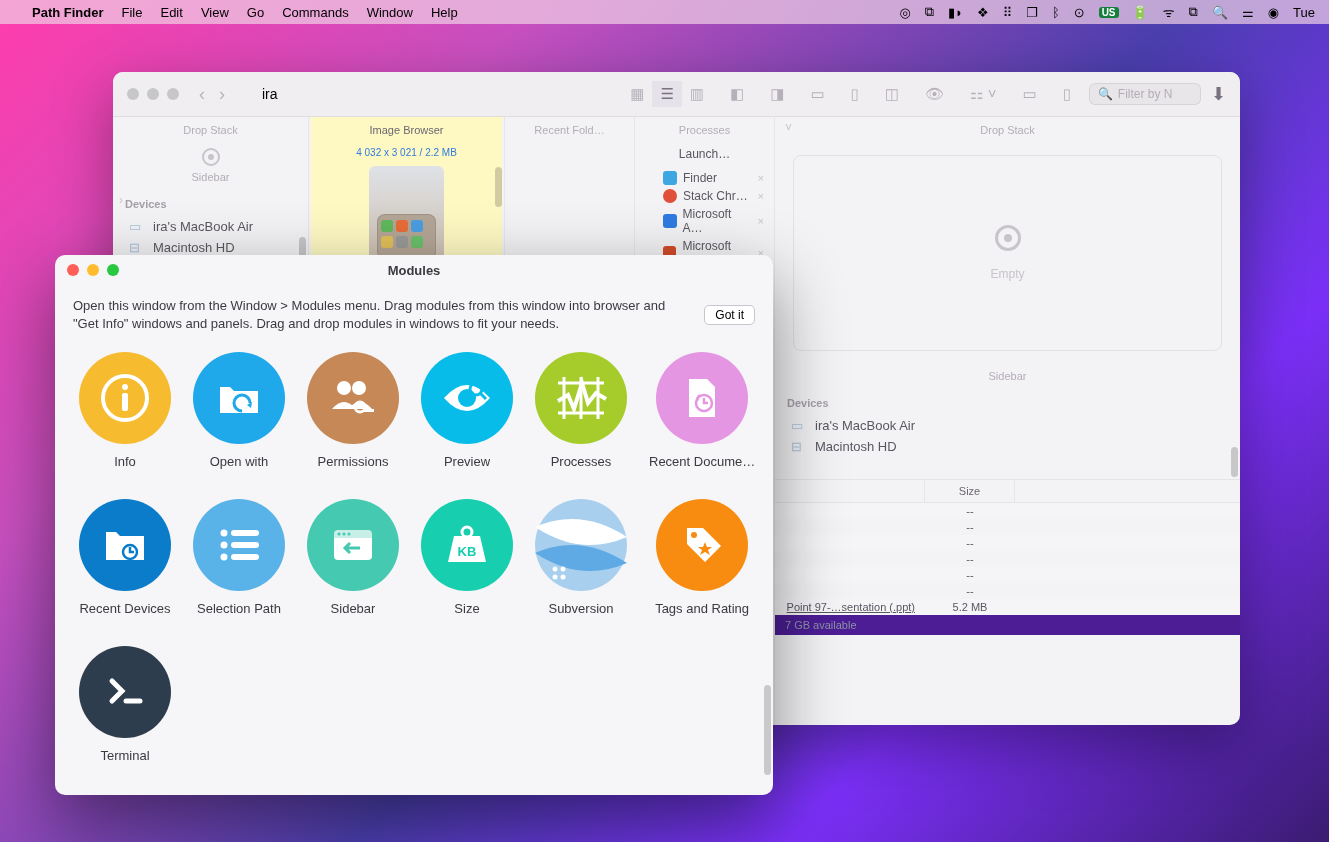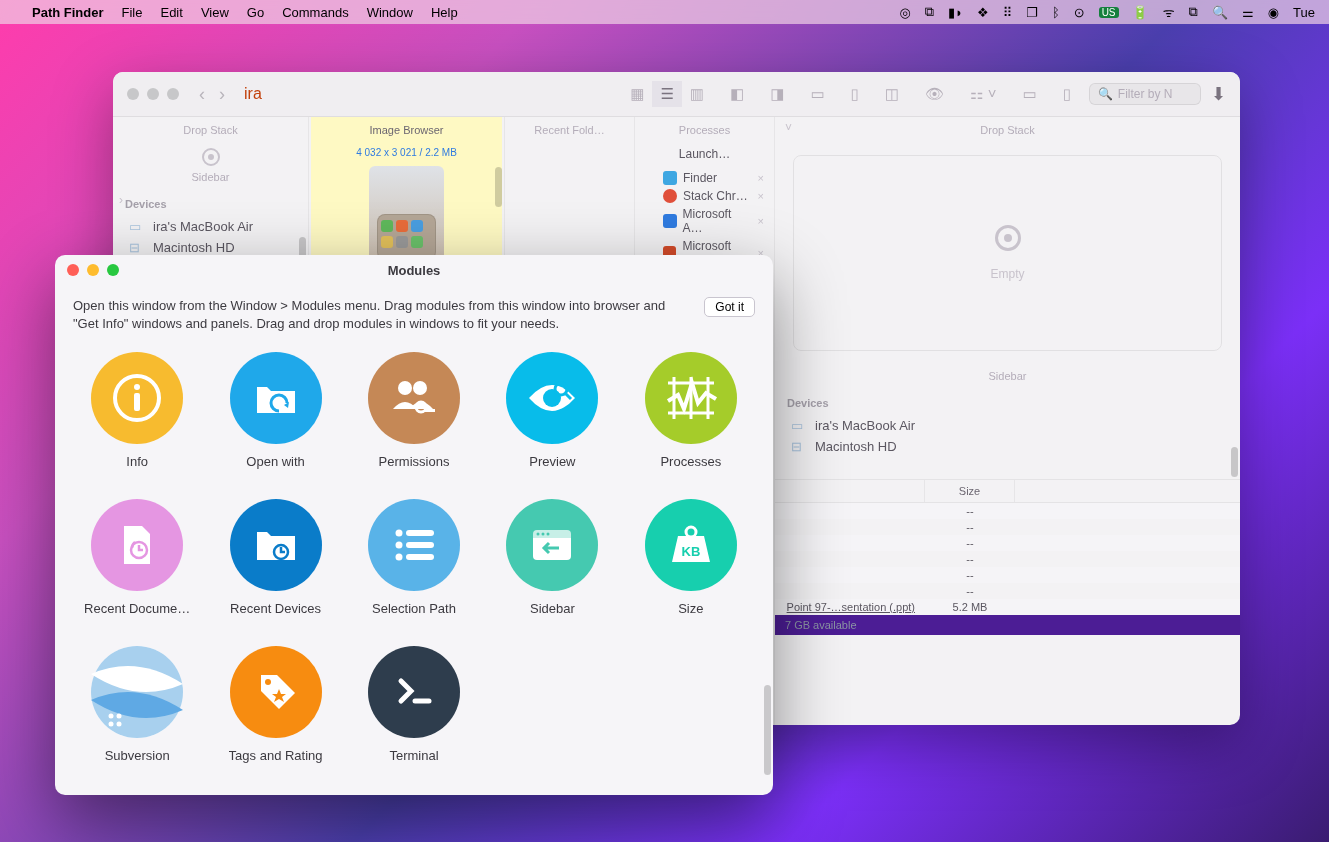--- a/index.html
+++ b/index.html
@@ -12,21 +12,21 @@
 .menubar-right { display: flex; align-items: center; gap: 14px; font-size: 13px; }
 .menubar-right span { display: inline-flex; align-items: center; }
 
 
 .pf-window { position: absolute; left: 113px; top: 72px; width: 1127px; height: 653px; background: #f3f2f4; border-radius: 10px; box-shadow: 0 20px 60px rgba(0,0,0,0.35); overflow: hidden; }
 .pf-titlebar { height: 45px; display: flex; align-items: center; padding: 0 14px; border-bottom: 1px solid rgba(0,0,0,0.07); background: #f0eef1; gap: 12px; }
 .traffic { display: flex; gap: 8px; }
 .tl { width: 12px; height: 12px; border-radius: 50%; }
 .tl.close { background: #c7c7c9; } .tl.min { background: #c7c7c9; } .tl.max { background: #c7c7c9; }
 .pf-nav { display: flex; gap: 14px; color: #b8b4bb; font-size: 18px; margin-left: 8px; }
-.pf-title { font-size: 16px; color: #c2410c; margin-left: 7px; }
+.pf-title { font-size: 14px; color: #000000; margin-left: 25px; }
 .pf-toolbar { margin-left: auto; display: flex; align-items: center; gap: 10px; color: #b6b0ba; }
 .tb-grp { display: flex; border-radius: 6px; overflow: hidden; }
 .tb-btn { padding: 4px 8px; font-size: 15px; color: #b6b0ba; }
 .tb-btn.active { background: #e5e2e9; color: #7a737f; }
 .pf-search { display: flex; align-items: center; gap: 5px; background: rgba(0,0,0,0.03); border: 1px solid rgba(0,0,0,0.08); border-radius: 6px; padding: 3px 8px; font-size: 12px; color: #b4adb9; width: 112px; }
 .pf-dl { font-size: 18px; color: #7a737f; }
 
 .pf-body { display: flex; height: calc(100% - 45px); }
 .pf-col { flex: 1; border-right: 1px solid rgba(0,0,0,0.05); position: relative; }
 .pf-col:last-child { border-right: none; }
@@ -62,24 +62,24 @@
 .size-row { display: flex; font-size: 11px; color: #5b5761; }
 .size-row .sc { padding: 2px 10px; text-align: center; }
 .size-row.even { background: #f5f4f7; }
 .status-bar { background: #4c1d95; color: #8b95a4; font-size: 11px; padding: 4px 10px; }
 
 
 .mod-window { position: absolute; left: 55px; top: 255px; width: 718px; height: 540px; background: #f6f5f8; border-radius: 10px; box-shadow: 0 25px 70px rgba(0,0,0,0.45); overflow: hidden; }
 .mod-titlebar { height: 30px; display: flex; align-items: center; padding: 0 12px; position: relative; }
 .mod-titlebar .traffic .tl.close { background: #ff5f57; } .mod-titlebar .tl.min { background: #febc2e; } .mod-titlebar .tl.max { background: #28c840; }
 .mod-title { position: absolute; left: 0; right: 0; text-align: center; font-size: 13px; font-weight: 600; color: #3c3a40; }
-.mod-intro { padding: 12px 18px 8px; display: flex; gap: 24px; align-items: flex-start; }
+.mod-intro { padding: 12px 18px 8px; display: flex; gap: 24px; align-items: center; }
 .mod-intro-text { font-size: 13px; color: #3c3a40; line-height: 1.35; flex: 1; }
 .gotit { background: #fff; border: 1px solid #c9c5cf; border-radius: 5px; padding: 2px 10px; font-size: 12px; }
-.mod-grid { display: grid; grid-template-columns: repeat(5, 1fr); gap: 30px 22px; padding: 12px 24px 18px; overflow-y: auto; height: calc(100% - 100px); }
+.mod-grid { display: grid; grid-template-columns: repeat(6, 1fr); gap: 30px 22px; padding: 12px 24px 18px; overflow-y: auto; height: calc(100% - 100px); }
 .mod-item { display: flex; flex-direction: column; align-items: center; gap: 10px; }
 .mod-circle { width: 92px; height: 92px; border-radius: 50%; display: flex; align-items: center; justify-content: center; color: #fff; }
 .mod-label { font-size: 13px; color: #3c3a40; text-align: center; white-space: nowrap; overflow: hidden; text-overflow: ellipsis; max-width: 110px; }
 
 .scroll-thumb { position: absolute; right: 2px; width: 7px; background: rgba(0,0,0,0.18); border-radius: 4px; }
 </style>
 </head>
 <body>
 
 <div class="menubar">
@@ -96,21 +96,21 @@
   </div>
   <div class="menubar-right">
     <span>◎</span>
     <span>⧉</span>
     <span>▮◗</span>
     <span>❖</span>
     <span>⠿</span>
     <span>❐</span>
     <span>ᛒ</span>
     <span>⊙</span>
-    <span style="background:#15803d;color:#fff;padding:0 3px;border-radius:3px;font-size:10px;">US</span>
+    <span style="background:#15803d;color:#fff;padding:0 3px;border-radius:3px;font-size:10px;font-weight:bold;">US</span>
     <span>🔋</span>
     <span>ᯤ</span>
     <span>⧉</span>
     <span>🔍</span>
     <span>⚌</span>
     <span>◉</span>
     <span>Tue</span>
   </div>
 </div>
 

